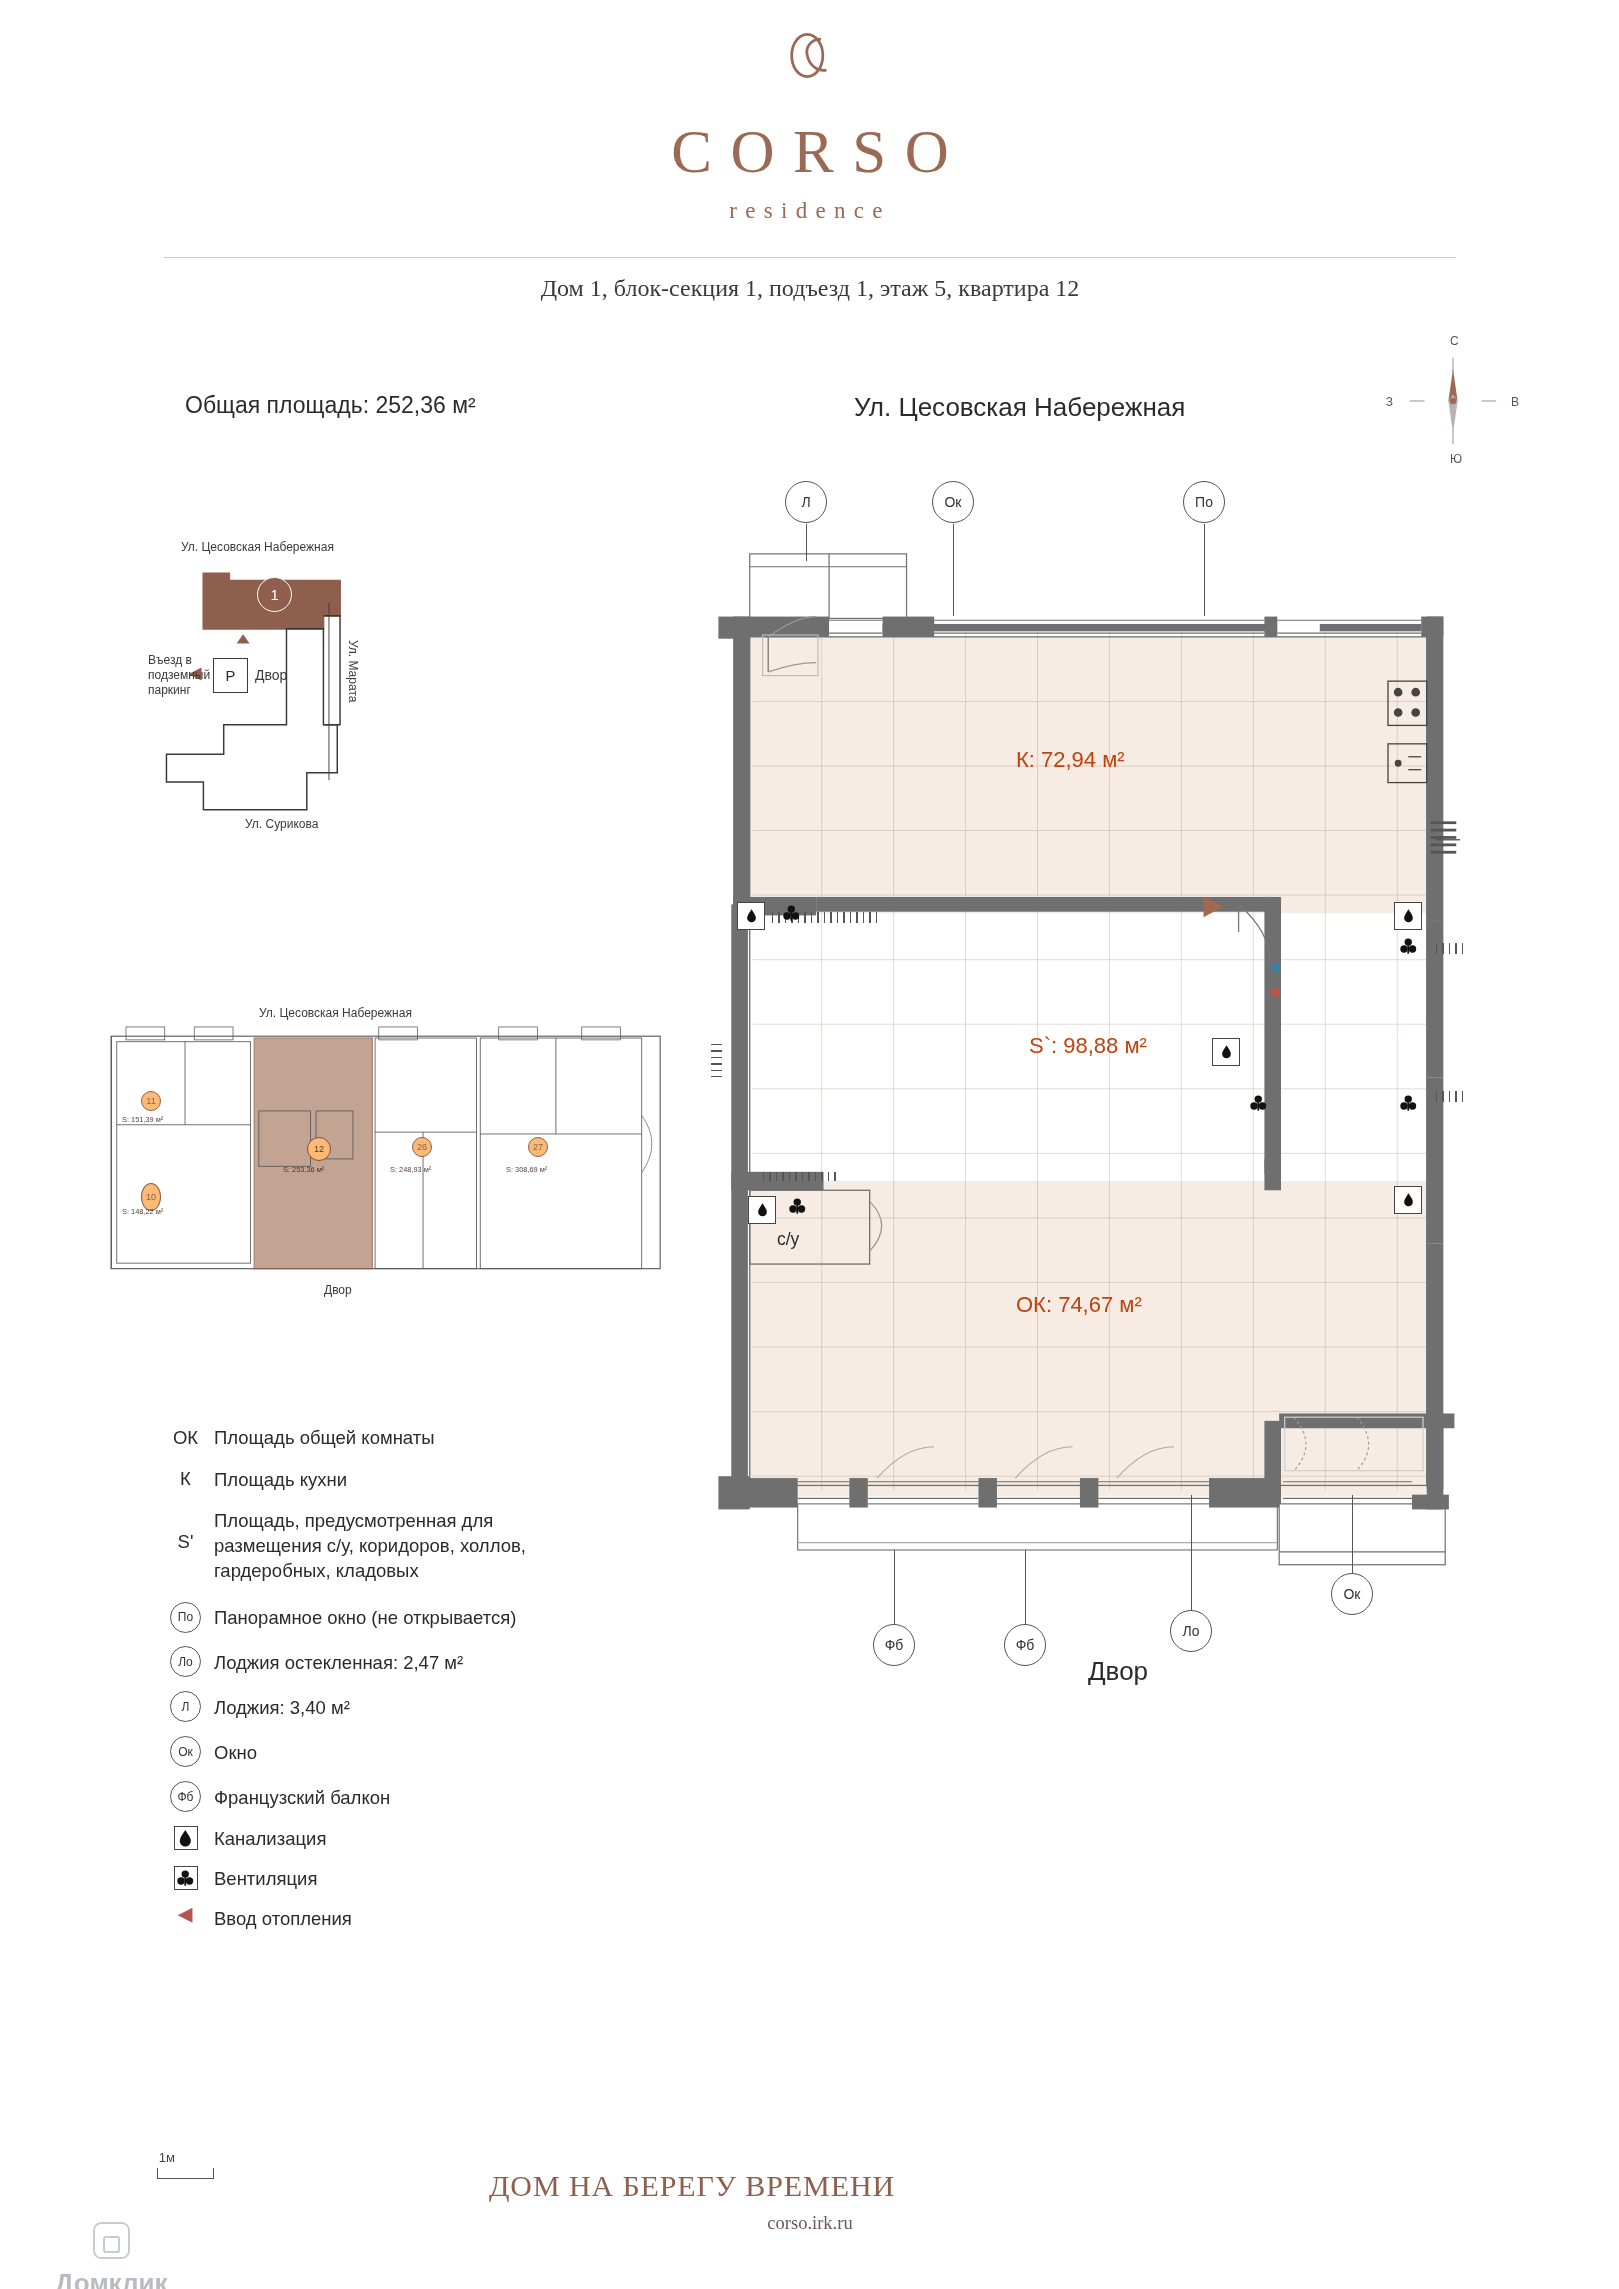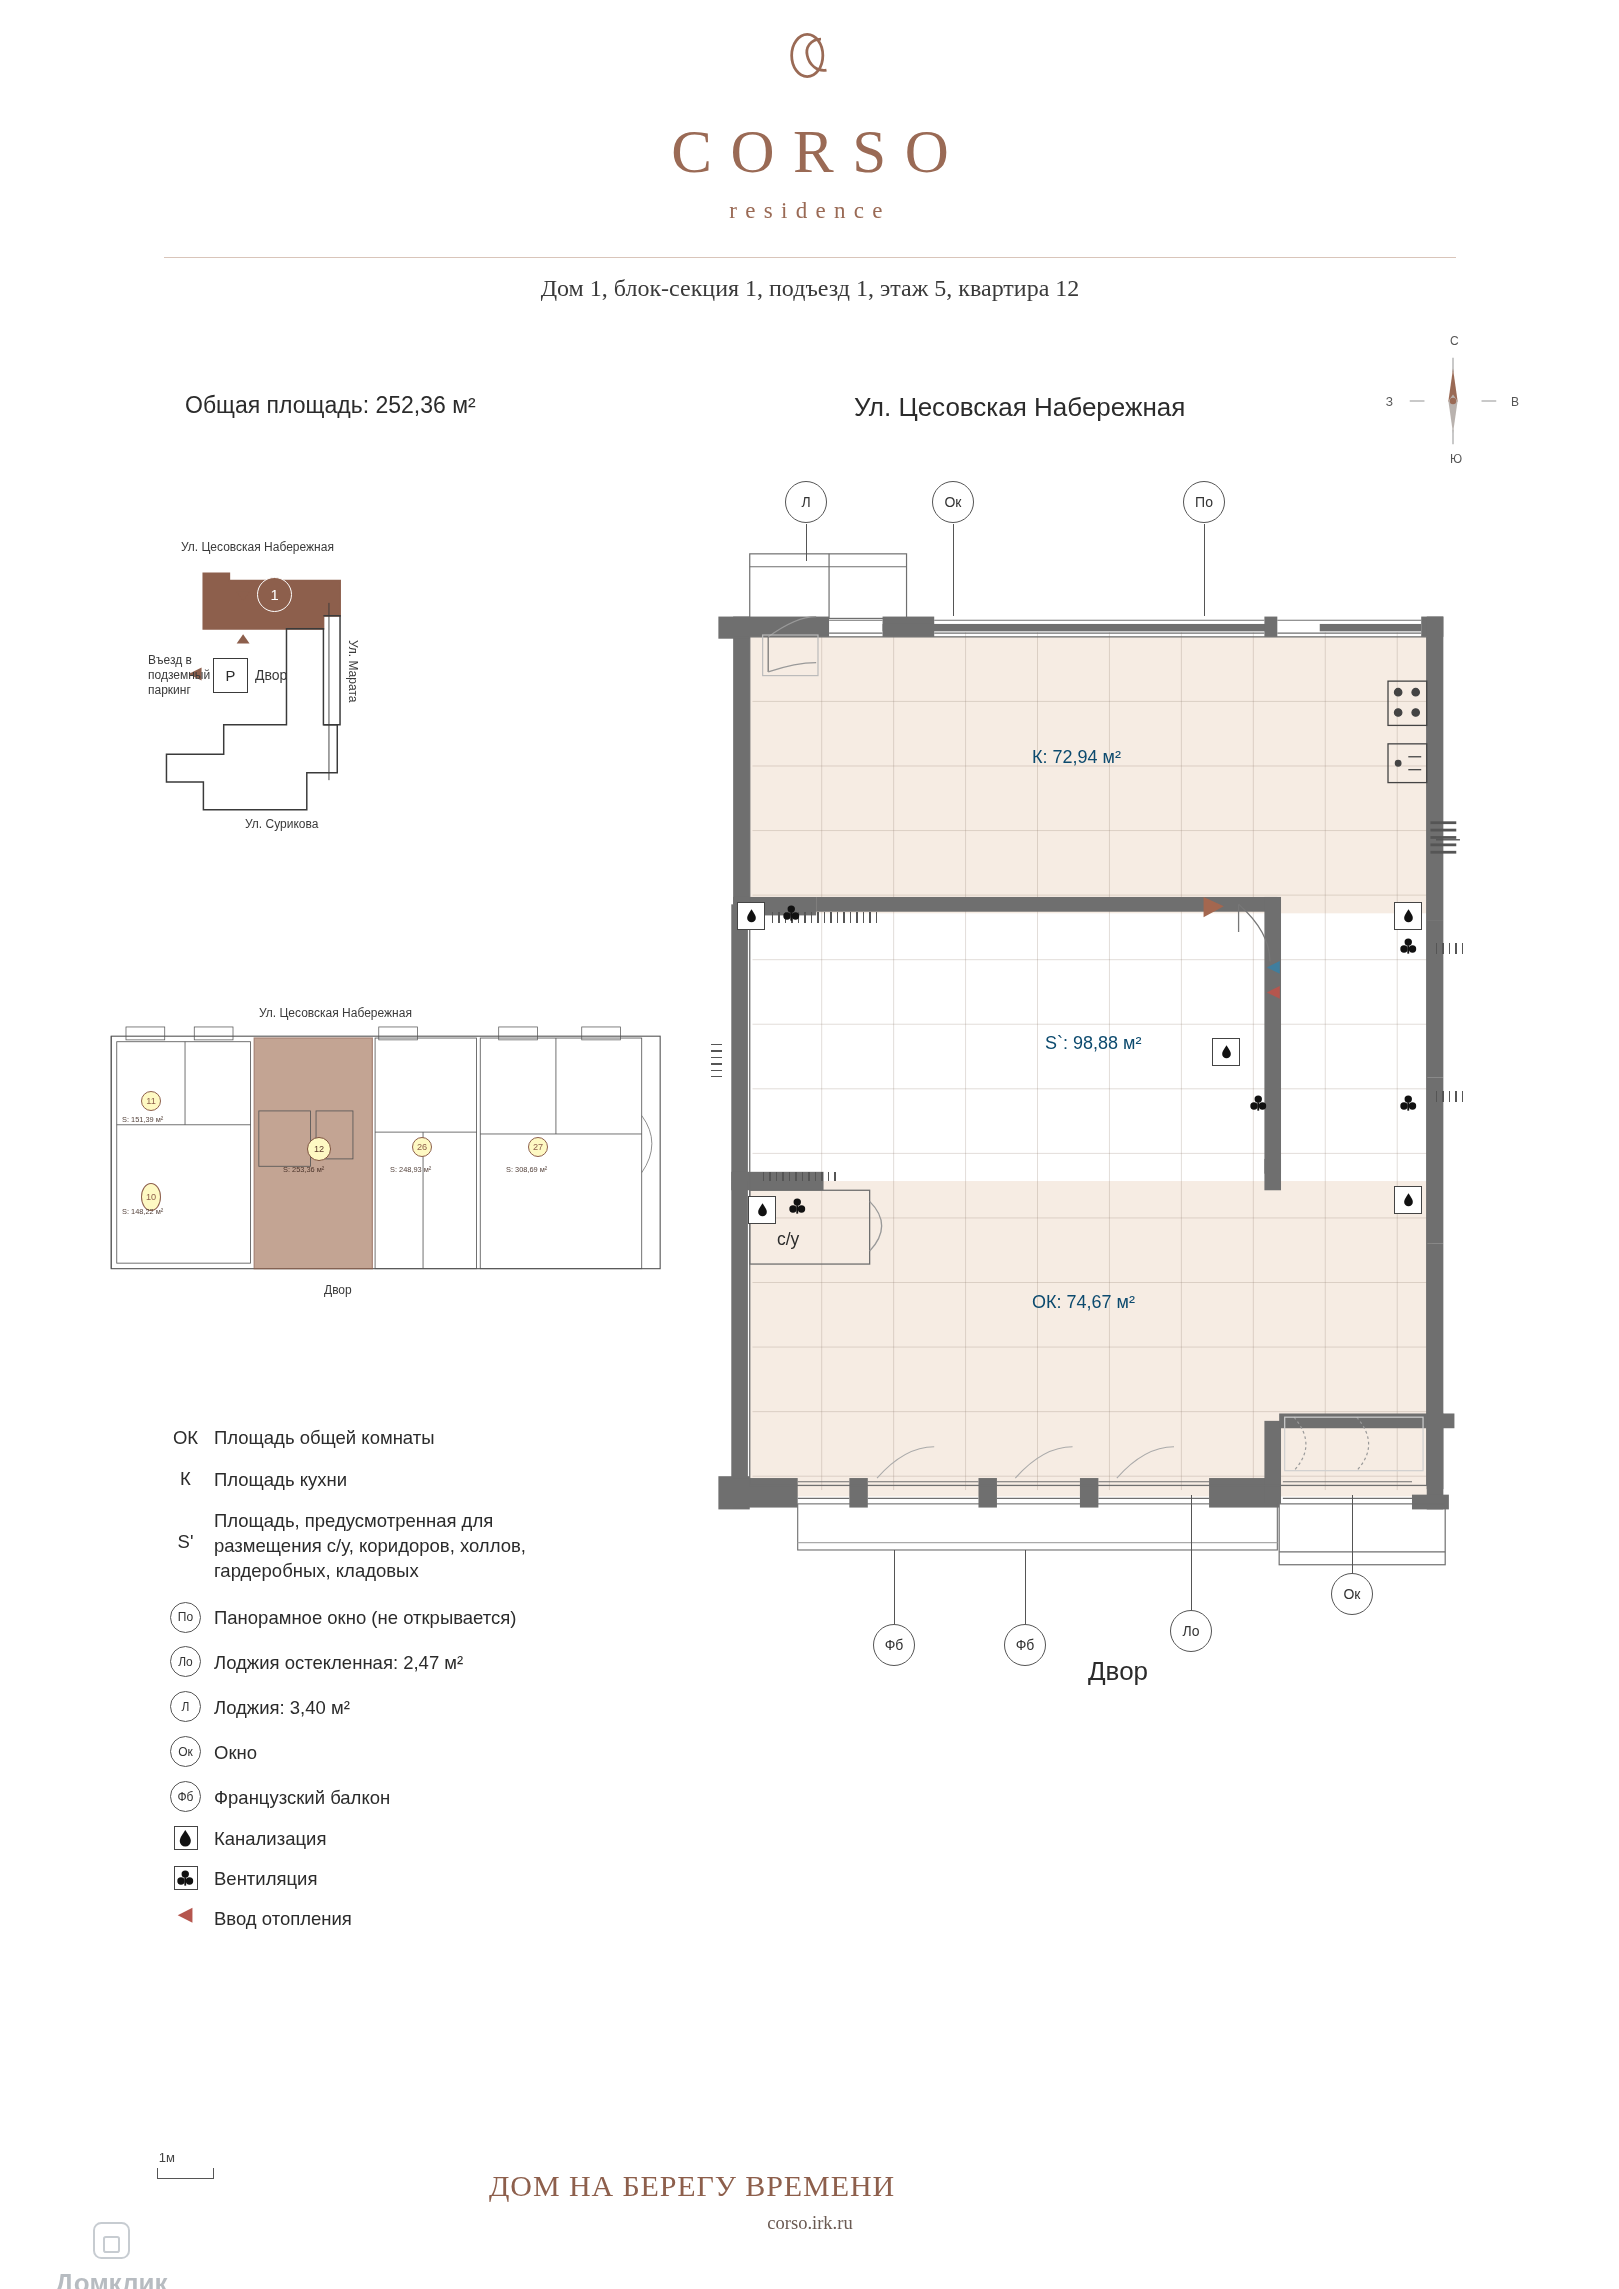--- a/index.html
+++ b/index.html
@@ -35,21 +35,21 @@
   
   .siteplan { position:absolute; left:148px; top:540px; width:397px; height:388px; }
   .siteplan .cap { position:absolute; font-size:12px; color:#3a3a3a; }
   .siteplan .badge { position:absolute; width:35px; height:35px; border-radius:50%; border:1.4px solid #fff;
      background:#8d5f4c; color:#fff; font-size:14.8px; display:flex; align-items:center; justify-content:center; }
 
   
   .keyplan { position:absolute; left:102px; top:1006px; width:572px; height:332px; }
   .keyplan .cap { position:absolute; font-size:12px; color:#3a3a3a; }
   .kp-badge { position:absolute; border-radius:50%; border:0.9px solid #8d5f4c; color:#8d5f4c;
-     font-size:9.2px; display:flex; align-items:center; justify-content:center; background:#fef9c3; }
+     font-size:9.2px; display:flex; align-items:center; justify-content:center; background:#fdba74; }
   .kp-area { position:absolute; font-size:7.4px; color:#55433c; white-space:nowrap; }
 
   
   .legend { position:absolute; left:157px; top:1426px; width:554px; }
   .lg-row { display:flex; align-items:flex-start; margin-bottom:16.6px; }
   .lg-key { width:57px; flex:0 0 57px; text-align:center; font-size:18.5px; color:#2b2b2b; padding-top:0.9px; }
   .lg-txt { font-size:18.5px; color:#2b2b2b; line-height:1.35; }
   .circ { display:inline-flex; width:31px; height:31px; border-radius:50%; border:1.1px solid #555;
      align-items:center; justify-content:center; font-size:12px; color:#333; }
   .lg-row.tight { margin-bottom:13px; }
@@ -66,21 +66,21 @@
      font-family:"Liberation Serif", serif; font-size:30px; letter-spacing:0.9px; color:#8d5f4c; }
   .footer-url { position:absolute; left:0; top:2213px; width:1620px; text-align:center;
      font-family:"Liberation Serif", serif; font-size:18.5px; color:#6a5a52; }
   .watermark { position:absolute; left:55px; top:2222px; display:flex; align-items:center; gap:9.2px; opacity:.55;flex-direction:column; }
   .wm-box { width:37px; height:37px; border:2.8px solid #9aa3ad; border-radius:8.3px; position:relative; }
   .wm-box:after{ content:""; position:absolute; left:8.3px; top:12px; width:13px; height:13px; border:2.8px solid #9aa3ad; border-radius:2.8px;}
   .wm-txt { font-size:26px; font-weight:bold; color:#7d868f; }
 
   
   .plan { position:absolute; left:711px; top:535px; width:784px; height:1412px; }
-  .rlabel { position:absolute; font-size:18px; color:#0c4a6e; white-space:nowrap;margin-left:16px; }
+  .rlabel { position:absolute; font-size:22px; color:#c2410c; white-space:nowrap; }
   .marker { position:absolute; width:42px; height:42px; border-radius:50%; border:1.2px solid #555;
      background:#fff; display:flex; align-items:center; justify-content:center; font-size:14px; color:#333; }
   .leader { position:absolute; background:#555; width:0.9px; }
   .icon-sq { position:absolute; width:28px; height:28px; border:1.1px solid #444; background:#fff;
      display:flex; align-items:center; justify-content:center; font-size:14px; }
   .hatch { position:absolute; background:
       repeating-linear-gradient(to right, #555 0 1.4px, transparent 1.4px 6.5px); }
   .yard { position:absolute; font-size:26px; color:#2b2b2b; }
   .su { position:absolute; font-size:17.5px; color:#2b2b2b; }
 </style>

